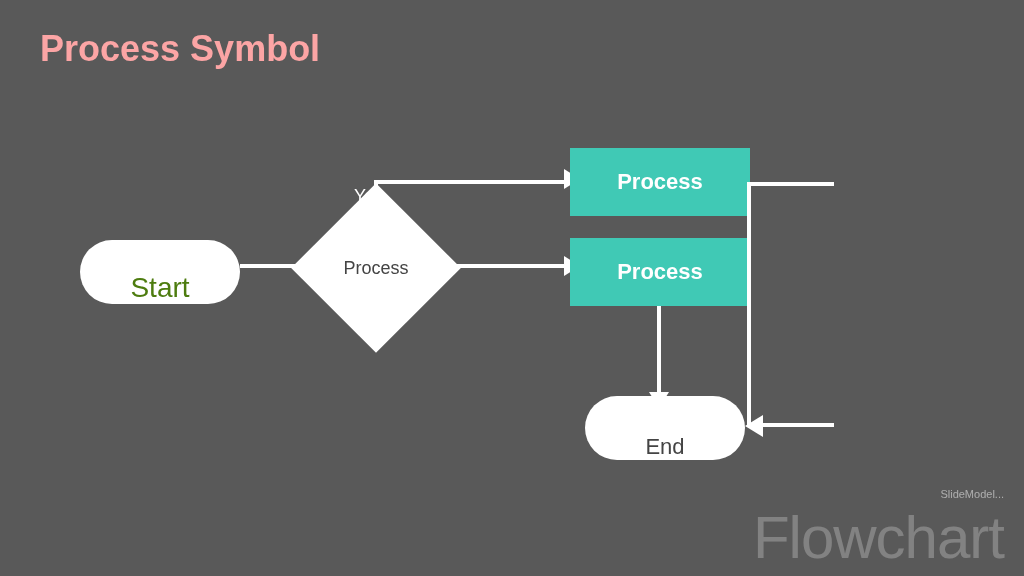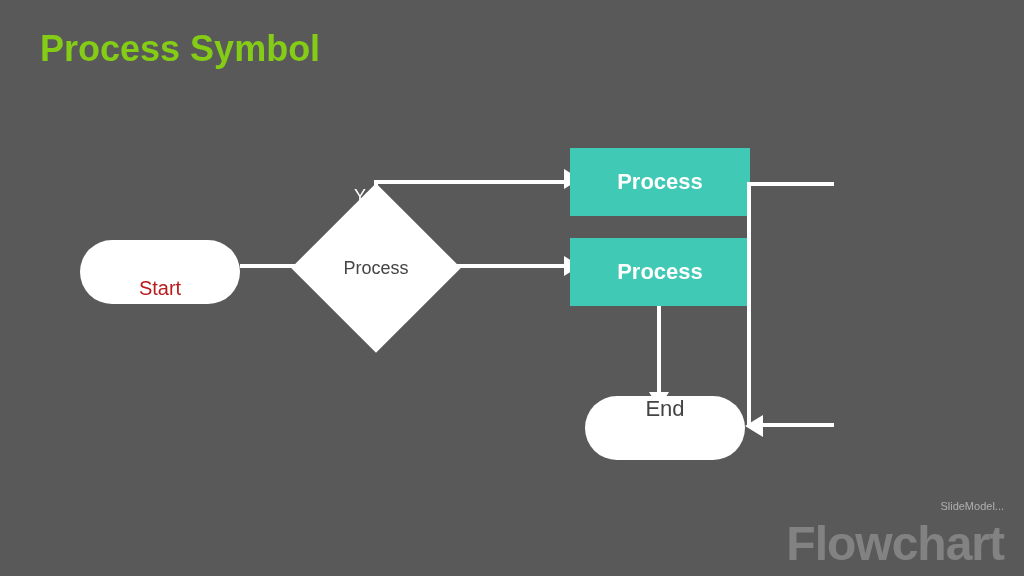--- a/index.html
+++ b/index.html
@@ -18,21 +18,21 @@
       width: 1024px;
       height: 576px;
       background-color: #595959;
       position: relative;
     }
 
     .title {
       position: absolute;
       top: 28px;
       left: 40px;
-      color: #84cc16;
+      color: #fca5a5;
       font-size: 36px;
       font-weight: 700;
     }
 
     
     .flowchart {
       position: absolute;
       top: 90px;
       left: 0;
       width: 1024px;
@@ -46,22 +46,22 @@
       left: 80px;
       width: 160px;
       height: 64px;
       background: white;
       border-radius: 32px;
       display: flex;
       align-items: center;
       justify-content: center;
     }
     .start-shape span {
-      color: #b91c1c;
-      font-size: 20px;
+      color: #4d7c0f;
+      font-size: 28px;
       font-weight: 400;
       margin-top: 32px;
     }
 
     
     .arrow-start-decision {
       position: absolute;
       top: 174px;
       left: 240px;
       width: 80px;
@@ -239,21 +239,21 @@
     
     .end-shape {
       position: absolute;
       top: 306px;
       left: 585px;
       width: 160px;
       height: 64px;
       background: white;
       border-radius: 32px;
       display: flex;
-      align-items: flex-start;
+      align-items: flex-end;
       justify-content: center;
     }
     .end-shape span {
       color: #444;
       font-size: 22px;
       font-weight: 400;
     }
 
     
     .watermark {
@@ -263,22 +263,22 @@
       text-align: right;
     }
     .watermark-small {
       color: rgba(255,255,255,0.5);
       font-size: 11px;
       display: block;
       margin-bottom: 8px;
     }
     .watermark-large {
       color: rgba(255,255,255,0.25);
-      font-size: 48px;
-      font-weight: 700;
+      font-size: 60px;
+      font-weight: 400;
       line-height: 1;
       letter-spacing: -1px;
     }
 
     
     
     .bracket-line {
       position: absolute;
       top: 92px;
       left: 747px;

